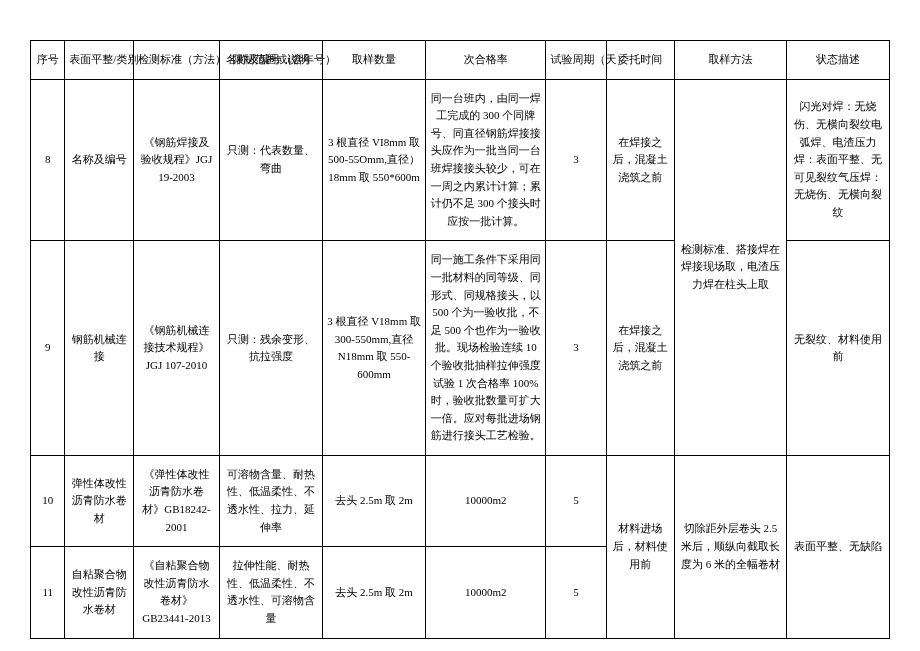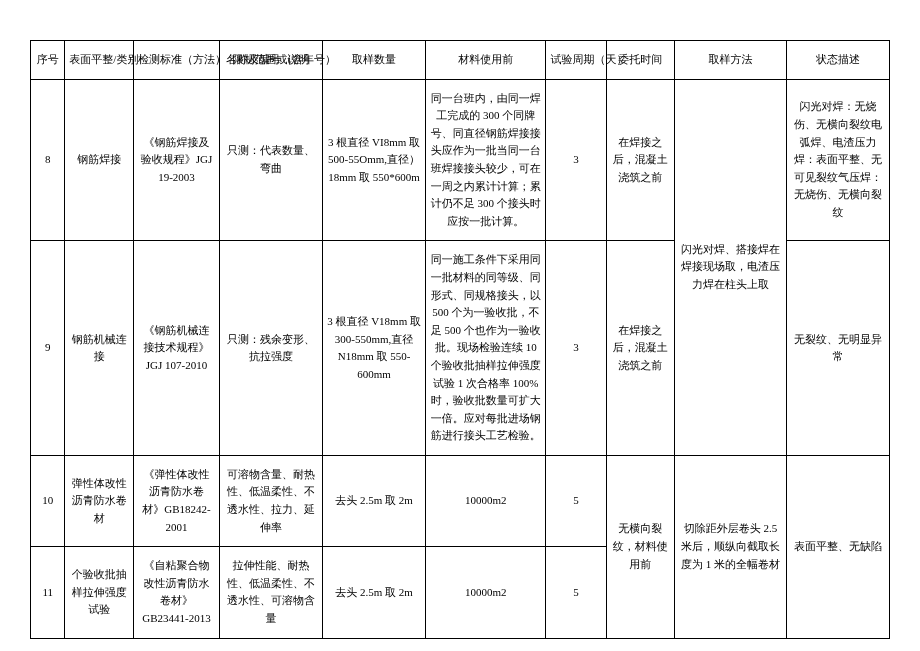--- a/index.html
+++ b/index.html
@@ -54,66 +54,66 @@
     <col class="col-method">
     <col class="col-status">
   </colgroup>
   <thead>
     <tr>
       <th>序号</th>
       <th>表面平整/类别</th>
       <th>检测标准（方法）名称及编号（含年号）</th>
       <th>限制范围或说明</th>
       <th>取样数量</th>
-      <th>材料使用前</th>
+      <th>次合格率</th>
       <th>试验周期（天）</th>
       <th>委托时间</th>
       <th>取样方法</th>
       <th>状态描述</th>
     </tr>
   </thead>
   <tbody>
     <tr>
       <td>8</td>
-      <td>钢筋焊接</td>
+      <td>名称及编号</td>
       <td>《钢筋焊接及验收规程》JGJ 19-2003</td>
       <td>只测：代表数量、弯曲</td>
       <td>3 根直径 VI8mm 取 500-55Omm,直径）18mm 取 550*600m</td>
       <td>同一台班内，由同一焊工完成的 300 个同牌号、同直径钢筋焊接接头应作为一批当同一台班焊接接头较少，可在一周之内累计计算；累计仍不足 300 个接头时应按一批计算。</td>
       <td>3</td>
       <td>在焊接之后，混凝土浇筑之前</td>
-      <td rowspan="2">闪光对焊、搭接焊在焊接现场取，电渣压力焊在柱头上取</td>
+      <td rowspan="2">检测标准、搭接焊在焊接现场取，电渣压力焊在柱头上取</td>
       <td>闪光对焊：无烧伤、无横向裂纹电弧焊、电渣压力焊：表面平整、无可见裂纹气压焊：无烧伤、无横向裂纹</td>
     </tr>
     <tr>
       <td>9</td>
       <td>钢筋机械连接</td>
       <td>《钢筋机械连接技术规程》JGJ 107-2010</td>
       <td>只测：残余变形、抗拉强度</td>
       <td>3 根直径 V18mm 取 300-550mm,直径 N18mm 取 550-600mm</td>
       <td>同一施工条件下采用同一批材料的同等级、同形式、同规格接头，以 500 个为一验收批，不足 500 个也作为一验收批。现场检验连续 10 个验收批抽样拉伸强度试验 1 次合格率 100%时，验收批数量可扩大一倍。应对每批进场钢筋进行接头工艺检验。</td>
       <td>3</td>
       <td>在焊接之后，混凝土浇筑之前</td>
-      <td>无裂纹、无明显异常</td>
+      <td>无裂纹、材料使用前</td>
     </tr>
     <tr>
       <td>10</td>
       <td>弹性体改性沥青防水卷材</td>
       <td>《弹性体改性沥青防水卷材》GB18242-2001</td>
       <td>可溶物含量、耐热性、低温柔性、不透水性、拉力、延伸率</td>
       <td>去头 2.5m 取 2m</td>
       <td>10000m2</td>
       <td>5</td>
-      <td rowspan="2">无横向裂纹，材料使用前</td>
-      <td rowspan="2">切除距外层卷头 2.5 米后，顺纵向截取长度为 1 米的全幅卷材</td>
+      <td rowspan="2">材料进场后，材料使用前</td>
+      <td rowspan="2">切除距外层卷头 2.5 米后，顺纵向截取长度为 6 米的全幅卷材</td>
       <td rowspan="2">表面平整、无缺陷</td>
     </tr>
     <tr>
       <td>11</td>
-      <td>个验收批抽样拉伸强度试验</td>
+      <td>自粘聚合物改性沥青防水卷材</td>
       <td>《自粘聚合物改性沥青防水卷材》GB23441-2013</td>
       <td>拉伸性能、耐热性、低温柔性、不透水性、可溶物含量</td>
       <td>去头 2.5m 取 2m</td>
       <td>10000m2</td>
       <td>5</td>
     </tr>
   </tbody>
 </table>
 
 </body></html>

